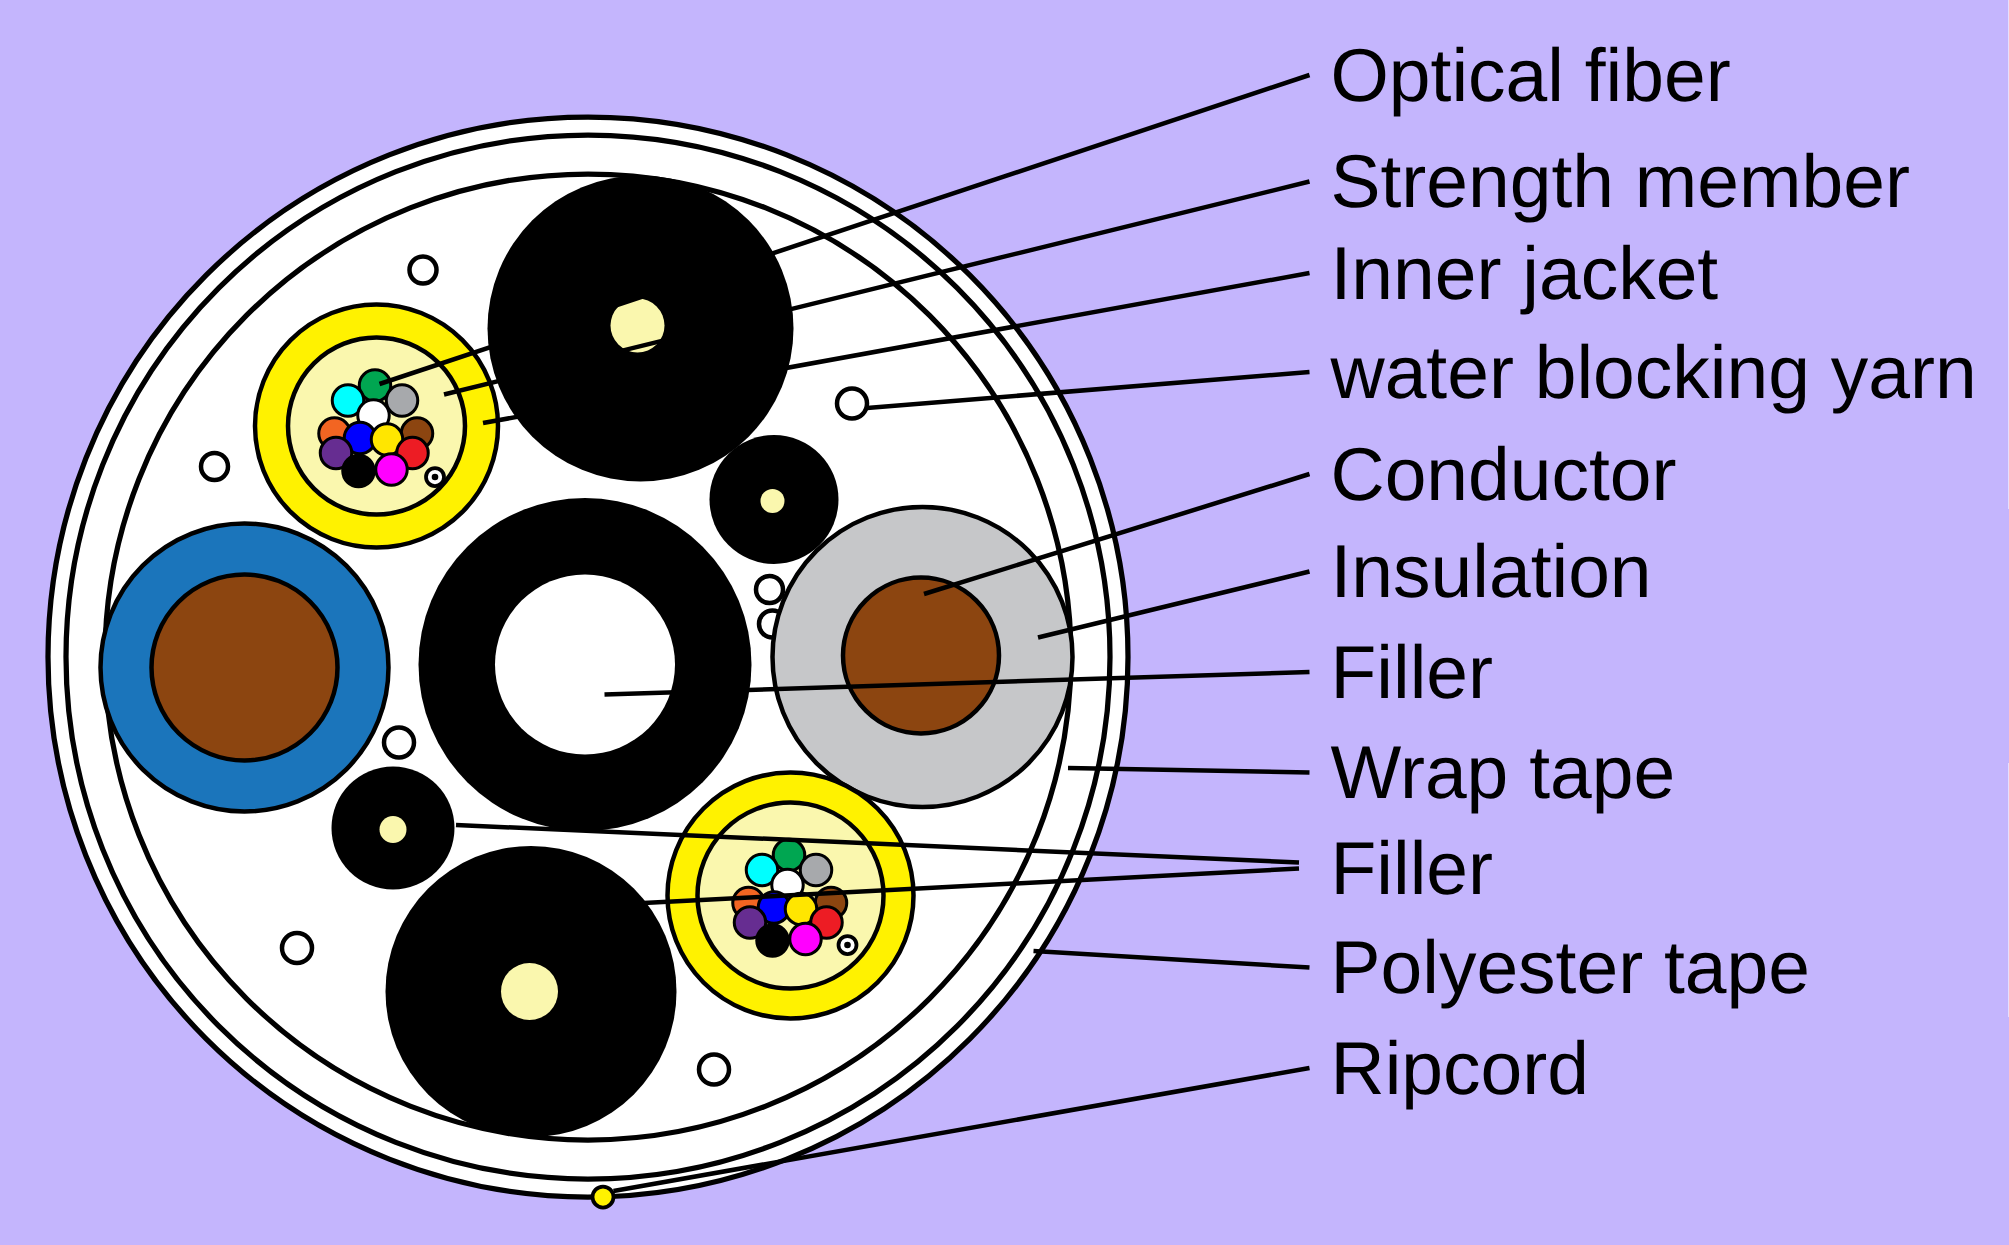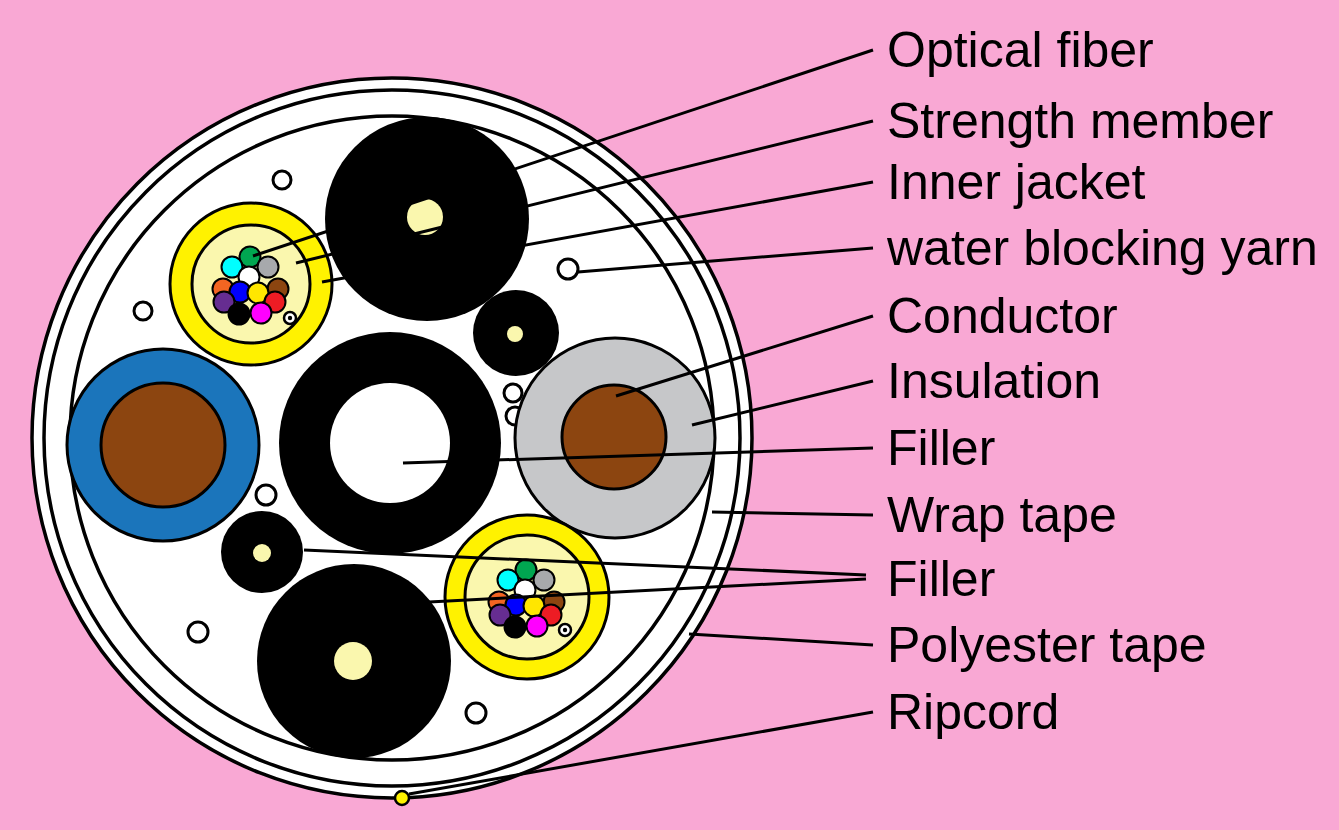--- a/index.html
+++ b/index.html
@@ -1,16 +1,16 @@
 <!DOCTYPE html>
 <html><head>
 <meta charset="utf-8">
 <style>
   html,body{margin:0;padding:0;background:#fff;}
-  .stage{position:relative;width:1339px;height:830px;background:#f9a8d4;overflow:hidden;
+  .stage{position:relative;width:1339px;height:830px;background:#c4b5fd;overflow:hidden;
          font-family:"Liberation Sans",sans-serif;}
   svg{display:block;}
   .lbl{font-size:50px;fill:#000;font-family:"Liberation Sans",sans-serif;}
 </style>
 </head>
 <body>
 
 <div class="stage">
 <svg width="1339" height="830" viewBox="0 0 1339 830">
 

